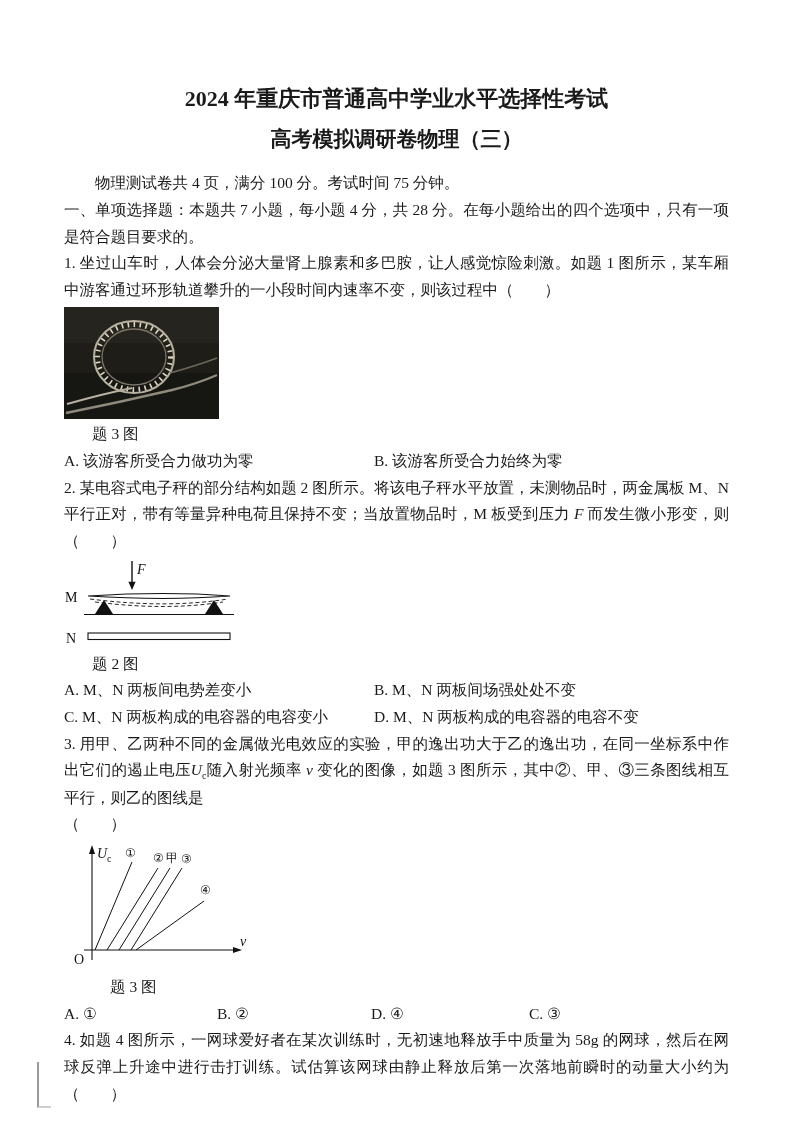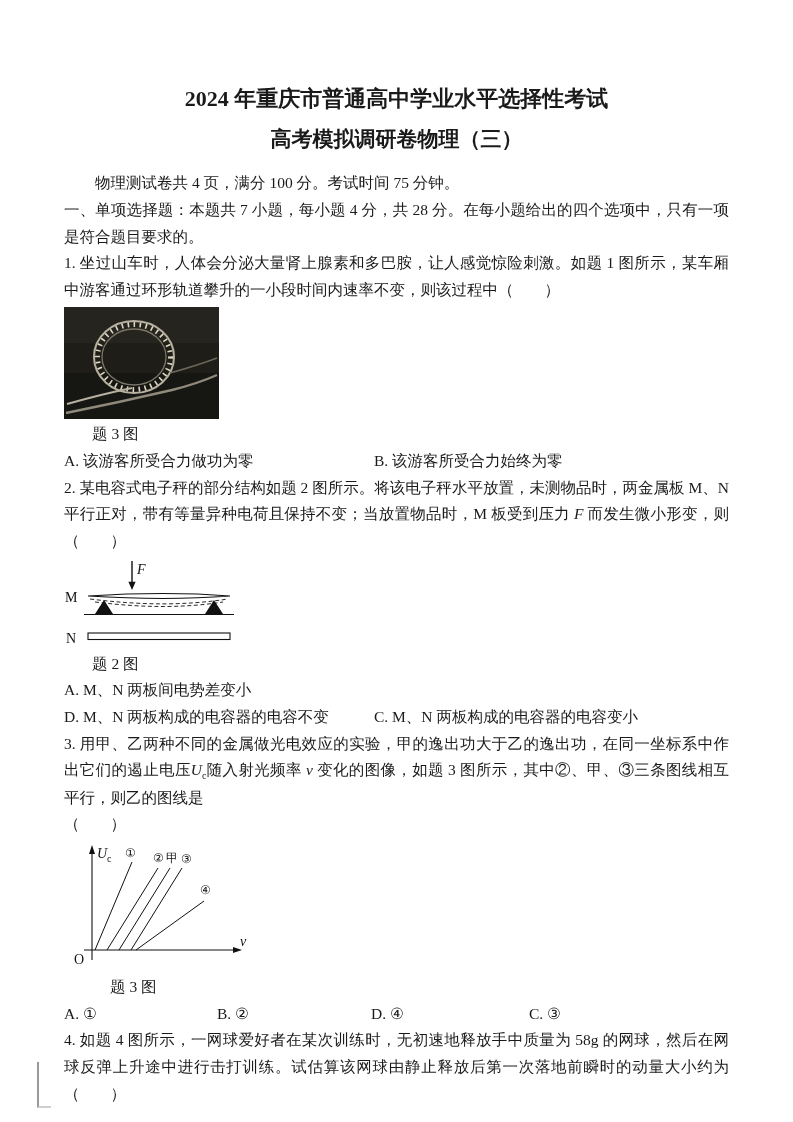--- a/index.html
+++ b/index.html
@@ -76,24 +76,25 @@
       <polygon points="40,41 31,55 49,55" fill="#111"></polygon>
       <polygon points="150,41 141,55 159,55" fill="#111"></polygon>
       <line x1="20" y1="55.5" x2="170" y2="55.5" stroke="#111" stroke-width="1.1"></line>
       <text x="2" y="84">N</text>
       <rect x="24" y="74" width="142" height="6.5" fill="#fff" stroke="#111" stroke-width="1.1"></rect>
     </svg>
   </div>
   <p class="caption">题 2 图</p>
   <div class="opts-2col">
     <span>A. M、N 两板间电势差变小</span>
+    <span>B. M、N 两板间场强处处不变</span>
   </div>
   <div class="opts-2col">
+    <span>C. M、N 两板构成的电容器的电容变小</span>
     <span>D. M、N 两板构成的电容器的电容不变</span>
-    <span>C. M、N 两板构成的电容器的电容变小</span>
   </div>
 
   <p class="qtext"><span>3. 用甲、乙两种不同的金属做光电效应的实验，甲的逸出功大于乙的逸出功，在同一坐标系中作出它们的遏止电压</span><i class="var">U</i><sub>c</sub><span>随入射光频率 </span><i class="var">ν</i><span> 变化的图像，如题 3 图所示，其中②、甲、③三条图线相互平行，则乙的图线是</span></p>
   <p>（　　）</p>
   <div class="fig fig3">
     <svg width="185" height="130" viewBox="0 0 185 130" role="img">
 
       <line x1="22" y1="118" x2="22" y2="9" stroke="#111" stroke-width="1.1"></line>
       <polygon points="22,3 19,12 25,12" fill="#111"></polygon>
       <line x1="14" y1="108" x2="166" y2="108" stroke="#111" stroke-width="1.1"></line>

